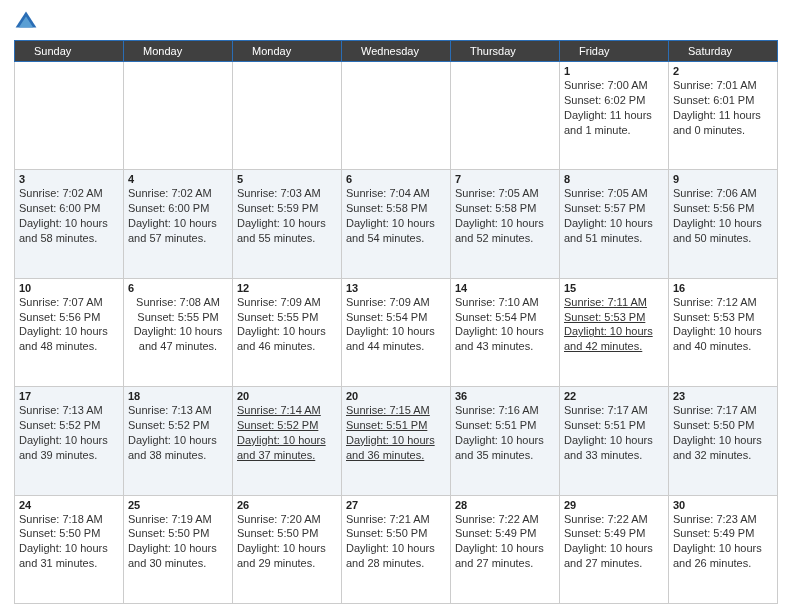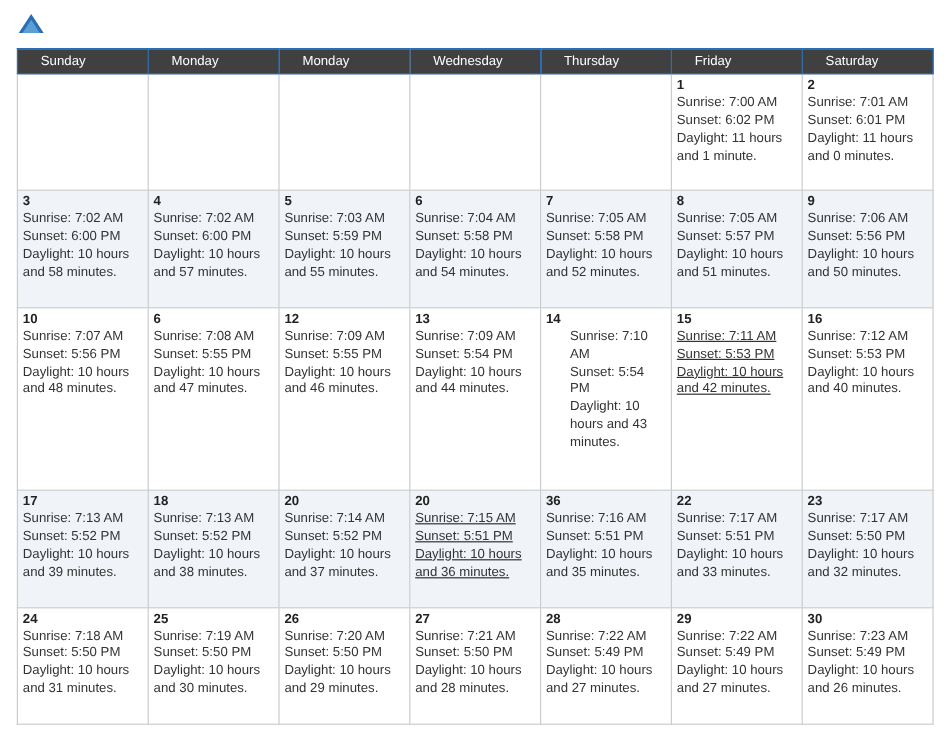--- a/index.html
+++ b/index.html
@@ -200,39 +200,39 @@
         </tr>
         <tr>
           <td>
             <span class="day-number">10</span>
             <div class="day-info" style="white-space: pre-line;">Sunrise: 7:07 AM
 Sunset: 5:56 PM
 Daylight: 10 hours and 48 minutes.</div>
           </td>
           <td>
             <span class="day-number">6</span>
-            <div class="day-info" style="white-space: pre-line;">Sunrise: 7:08 AM
+            <div class="day-info" style="white-space: pre-line; text-align: center;">Sunrise: 7:08 AM
 Sunset: 5:55 PM
 Daylight: 10 hours and 47 minutes.</div>
           </td>
           <td>
             <span class="day-number">12</span>
             <div class="day-info" style="white-space: pre-line;">Sunrise: 7:09 AM
 Sunset: 5:55 PM
 Daylight: 10 hours and 46 minutes.</div>
           </td>
           <td>
             <span class="day-number">13</span>
             <div class="day-info" style="white-space: pre-line;">Sunrise: 7:09 AM
 Sunset: 5:54 PM
 Daylight: 10 hours and 44 minutes.</div>
           </td>
           <td>
             <span class="day-number">14</span>
-            <div class="day-info" style="white-space: pre-line; margin-left: 20px;">Sunrise: 7:10 AM
+            <div class="day-info" style="white-space: pre-line;">Sunrise: 7:10 AM
 Sunset: 5:54 PM
 Daylight: 10 hours and 43 minutes.</div>
           </td>
           <td>
             <span class="day-number">15</span>
             <div class="day-info" style="white-space: pre-line; text-decoration: underline;">Sunrise: 7:11 AM
 Sunset: 5:53 PM
 Daylight: 10 hours and 42 minutes.</div>
           </td>
           <td>
@@ -250,21 +250,21 @@
 Daylight: 10 hours and 39 minutes.</div>
           </td>
           <td>
             <span class="day-number">18</span>
             <div class="day-info" style="white-space: pre-line;">Sunrise: 7:13 AM
 Sunset: 5:52 PM
 Daylight: 10 hours and 38 minutes.</div>
           </td>
           <td>
             <span class="day-number">20</span>
-            <div class="day-info" style="white-space: pre-line;">Sunrise: 7:14 AM
+            <div class="day-info" style="white-space: pre-line; text-decoration: underline;">Sunrise: 7:14 AM
 Sunset: 5:52 PM
 Daylight: 10 hours and 37 minutes.</div>
           </td>
           <td>
             <span class="day-number">20</span>
             <div class="day-info" style="white-space: pre-line; text-decoration: underline;">Sunrise: 7:15 AM
 Sunset: 5:51 PM
 Daylight: 10 hours and 36 minutes.</div>
           </td>
           <td>

